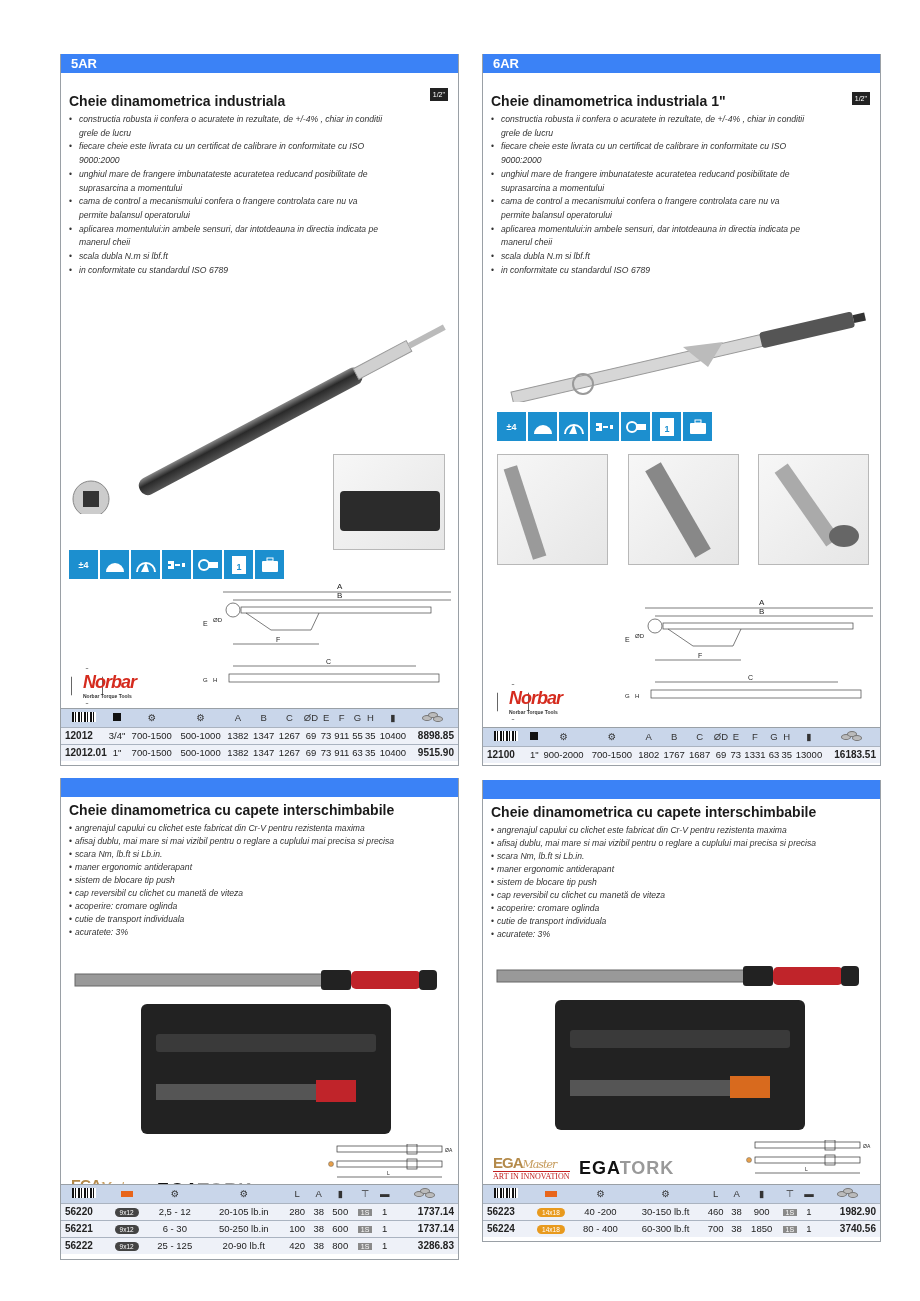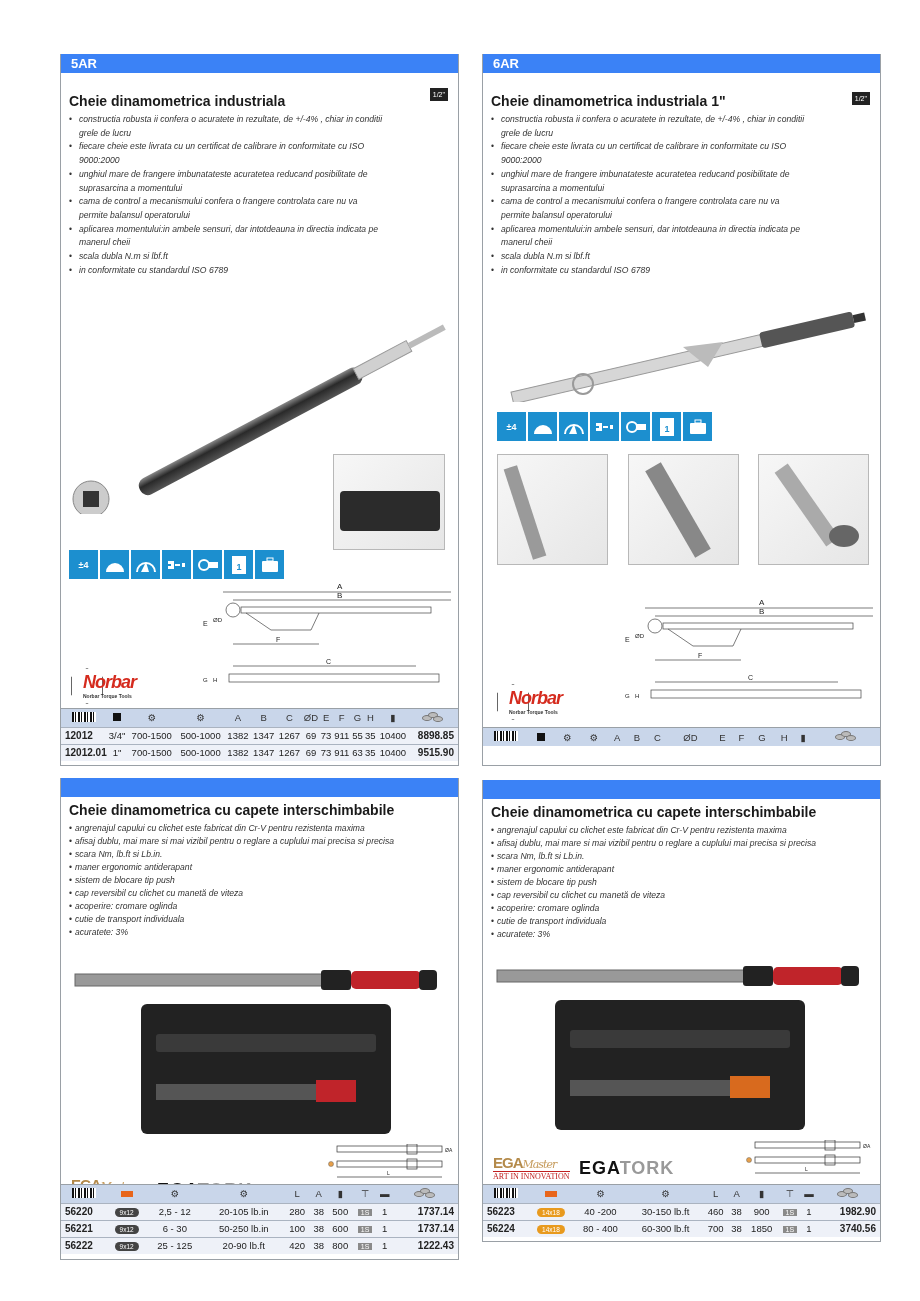--- a/index.html
+++ b/index.html
@@ -310,20 +310,36 @@
         <th>B</th>
         <th>C</th>
         <th>ØD</th>
         <th>E</th>
         <th>F</th>
         <th>G</th>
         <th>H</th>
         <th>▮</th>
         <th><span class="coins"><i style="left:0;top:3px"></i><i style="left:6px;top:0"></i><i style="left:11px;top:4px"></i></span></th>
       </tr>
+      <tr>
+        <td class="code">12100</td>
+        <td>1"</td>
+        <td>900-2000</td>
+        <td>700-1500</td>
+        <td>1802</td>
+        <td>1767</td>
+        <td>1687</td>
+        <td>69</td>
+        <td>73</td>
+        <td>1331</td>
+        <td>63</td>
+        <td>35</td>
+        <td>13000</td>
+        <td class="price">16183.51</td>
+      </tr>
     </tbody>
       </table>
   </div>
 </div>
 
 <div class="panel" style="left:60px; top:778px; width:399px; height:482px;">
   <div class="panel-head"></div>
   <div class="title" style="padding-top:5px;">Cheie dinamometrica cu capete interschimbabile</div>
   <ul class="feat feat2">
     <li>angrenajul capului cu clichet este fabricat din Cr-V pentru rezistenta maxima</li>
@@ -409,21 +425,21 @@
       <tr>
         <td class="code">56222</td>
         <td><span class="pill-dark">9x12</span></td>
         <td>25 - 125</td>
         <td>20-90 lb.ft</td>
         <td>420</td>
         <td>38</td>
         <td>800</td>
         <td><span class="gray-tag">1S</span></td>
         <td>1</td>
-        <td class="price">1222.43</td>
+        <td class="price">3286.83</td>
       </tr>
     </tbody>
       </table>
   </div>
 </div>
 
 <div class="panel" style="left:482px; top:780px; width:399px; height:462px;">
   <div class="panel-head"></div>
   <div class="title" style="padding-top:5px;">Cheie dinamometrica cu capete interschimbabile</div>
   <ul class="feat feat2">

